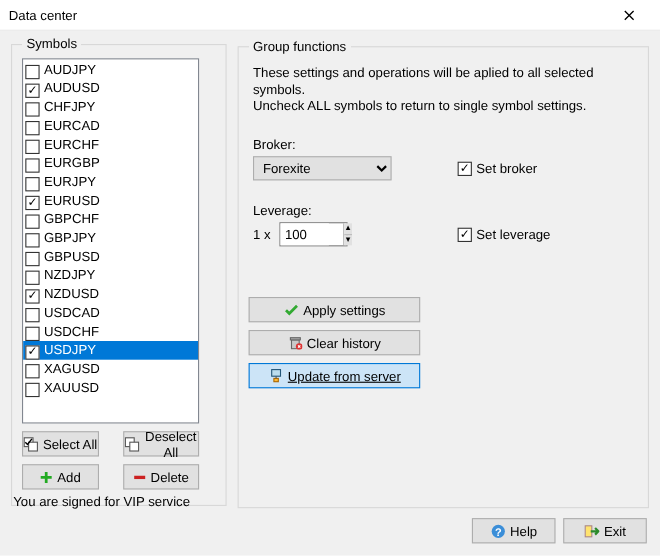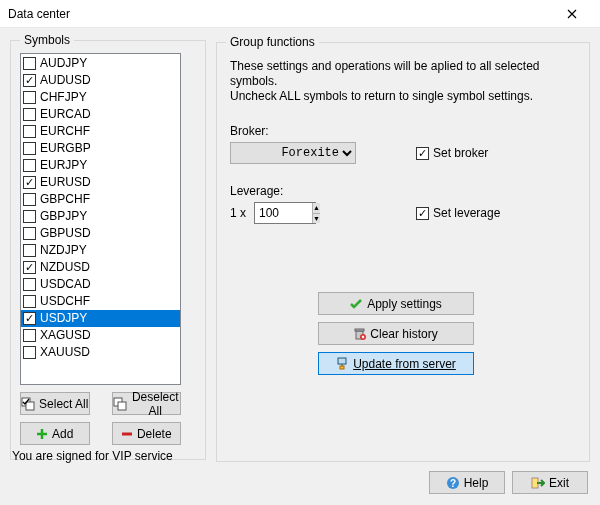--- a/index.html
+++ b/index.html
@@ -50,21 +50,21 @@
   .group-box   { left: 216px; top: 7px; width: 374px; height: 427px; }
 
   .symbol-list {
     background: #fff;
     border: 1px solid #828790;
     height: 332px;
     overflow: auto;
     padding: 1px 0;
   }
   .symbol-row {
-    display: flex; align-items: center;
+    display: flex; align-items: flex-end;
     height: 17px;
     padding-left: 2px;
     line-height: 17px;
   }
   .symbol-row.selected { background: #0078d7; color: #fff; }
   .chk {
     width: 13px; height: 13px;
     border: 1px solid #333;
     background: #fff;
     display: inline-flex; align-items: center; justify-content: center;
@@ -91,41 +91,40 @@
   .info-text { margin: 4px 4px 0 4px; line-height: 15px; }
 
   .field-row { display: flex; align-items: center; margin-top: 4px; }
   .section { margin: 20px 4px 0 4px; }
   .label { margin-bottom: 2px; }
 
   select.combo {
     width: 126px; height: 22px;
     background: #e1e1e1;
     border: 1px solid #adadad;
-    font-family: Liberation Mono, monospace; font-size: 12px;
+    font-family: Liberation Sans, sans-serif; font-size: 12px;
     padding-left: 4px;
-    text-align: right;
   }
   .spin {
     display: inline-flex; align-items: stretch;
     height: 22px; width: 62px;
     border: 1px solid #7a7a7a; background: #fff; gap: 13px;
   }
   .spin input {
     border: none; width: 44px; font-family: inherit; font-size: 12px;
     padding-left: 4px; outline: none;
   }
   .spin .arrows { width: 16px; display: flex; flex-direction: column; border-left: 1px solid #b0b0b0; }
   .spin .arrows div { flex: 1; display: flex; align-items: center; justify-content: center; font-size: 7px; background: #e1e1e1; }
   .spin .arrows div:first-child { border-bottom: 1px solid #b0b0b0; }
 
   .checkline { display: inline-flex; align-items: center; gap: 4px; margin-left: 60px; }
   .checkline .chk { margin-right: 0; }
 
-  .gf-buttons { margin-top: 68px; display: flex; flex-direction: column; align-items: center; gap: 7px; }
+  .gf-buttons { margin-top: 46px; display: flex; flex-direction: column; align-items: flex-start; gap: 7px; }
   .gf-buttons .btn { width: 156px; }
 
   .status { position: absolute; left: 12px; bottom: 42px; font-size: 12px; }
 
   .bottom-btns { position: absolute; right: 12px; bottom: 11px; display: flex; gap: 7px; }
   .bottom-btns .btn { width: 76px; }
 
   
   .ico { display: inline-block; }
   svg { display: block; }

